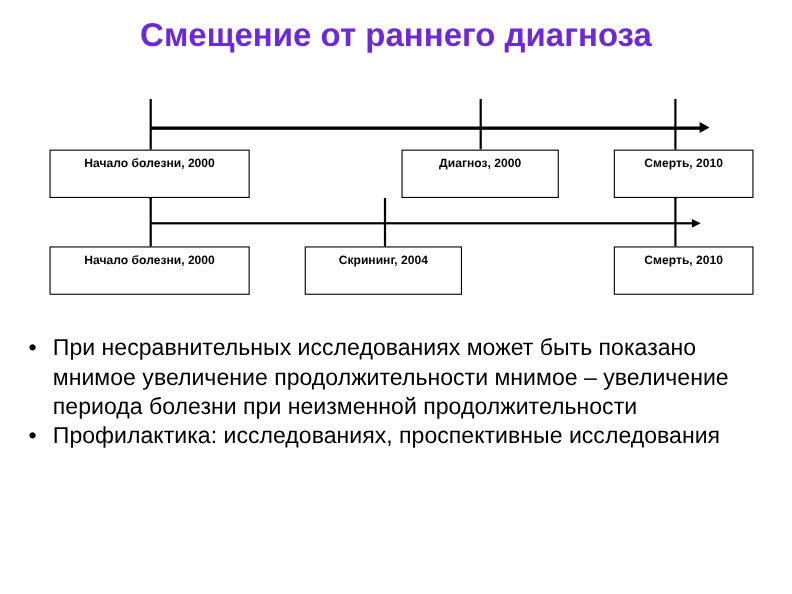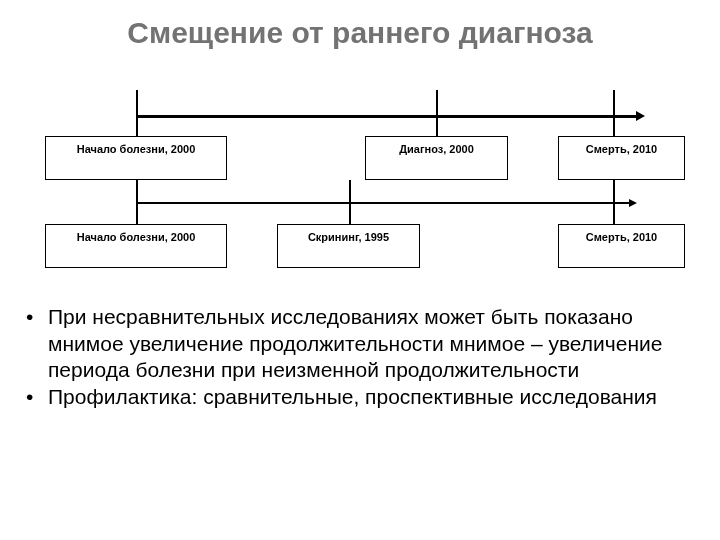--- a/index.html
+++ b/index.html
@@ -22,21 +22,21 @@
     height: 540px;
   }
 
   
   #slide-title {
     position: absolute;
     left: 0;
     top: 16px;
     width: 720px;
     text-align: center;
-    color: #737373;
+    color: #6d28d9;
     font-size: 30px;
     font-weight: bold;
     letter-spacing: 0px;
     line-height: 34px;
     white-space: nowrap;
   }
 
   
   #diagram {
     position: absolute;
@@ -153,37 +153,37 @@
 
       <div class="tl-tick" style="left:136px; top:180px; height:46px;"></div>
       <div class="tl-tick" style="left:349px; top:180px; height:46px;"></div>
       <div class="tl-tick" style="left:613px; top:180px; height:46px;"></div>
 
       <div class="node-box" style="left:45px; top:224px; width:182px; height:44px;">
         <span class="node-label">Начало болезни, 2000</span>
       </div>
 
       <div class="node-box" style="left:277px; top:224px; width:143px; height:44px;">
-        <span class="node-label">Скрининг, 1995</span>
+        <span class="node-label">Скрининг, 2004</span>
       </div>
 
       <div class="node-box" style="left:558px; top:224px; width:127px; height:44px;">
         <span class="node-label">Смерть, 2010</span>
       </div>
     </div>
 
   </div>
 
   <div id="bullets">
 
     <div class="bullet-item">
       <span class="bullet-mark">•</span>
       <span class="bullet-text">При несравнительных исследованиях может быть показано мнимое увеличение продолжительности мнимое – увеличение периода болезни при неизменной продолжительности</span>
     </div>
 
     <div class="bullet-item">
       <span class="bullet-mark">•</span>
-      <span class="bullet-text">Профилактика: сравнительные, проспективные исследования</span>
+      <span class="bullet-text">Профилактика: исследованиях, проспективные исследования</span>
     </div>
 
   </div>
 
 </div>
 
 </body></html>

